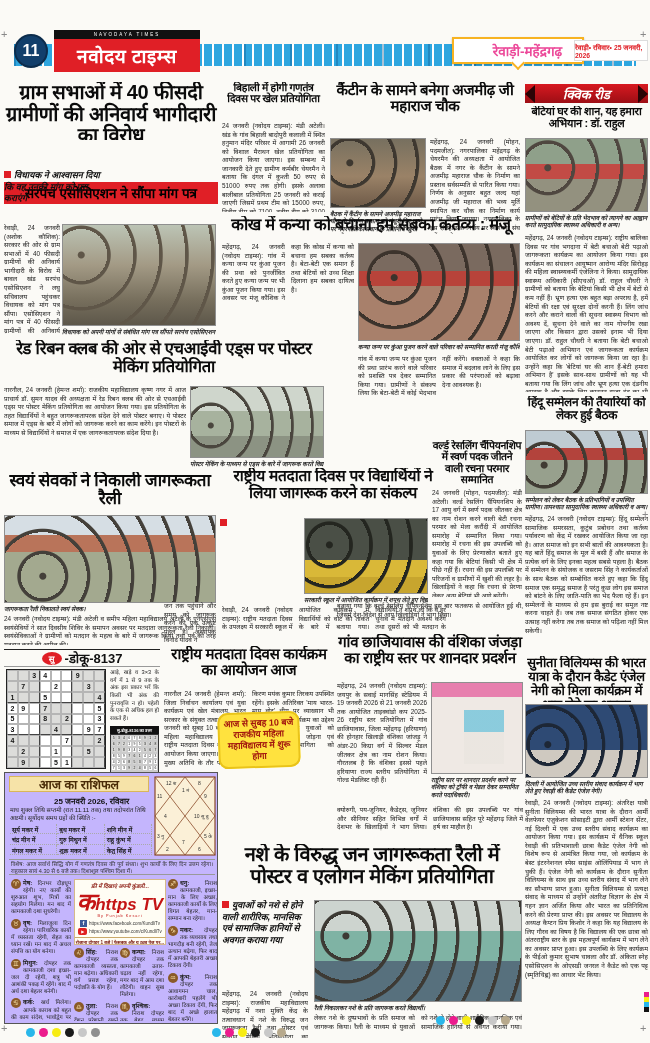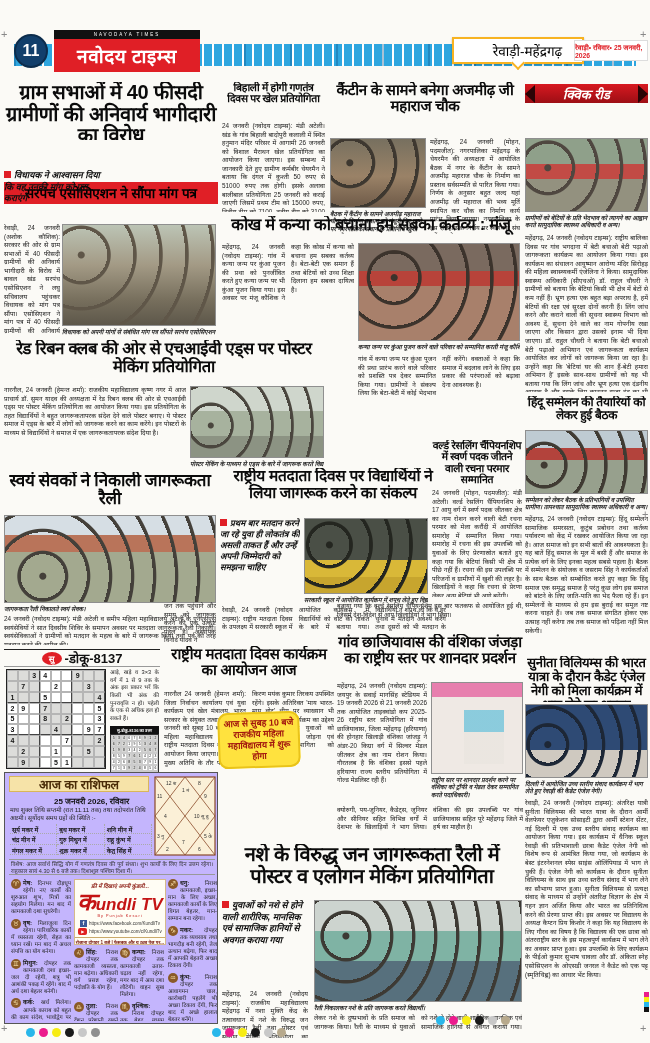--- a/index.html
+++ b/index.html
@@ -15,21 +15,21 @@
   .redbar{background:#e01f26;color:#000000;font-weight:800;display:flex;align-items:center;justify-content:center;margin-top:40px;}
   .blt{font-weight:800;color:#101010;line-height:1.3;overflow:hidden;font-style:italic;}
   .redsq{display:inline-block;width:7px;height:7px;background:#e01f26;margin-right:3px;}
   .strip{background:
      repeating-linear-gradient(90deg, rgba(10,80,135,.35) 0 2px, transparent 2px 46px),
      repeating-linear-gradient(90deg,#2ea6df 0 8px,#ffffff 8px 10px);}
   .mast-top{background:#111;color:#fff;font-size:4.5px;letter-spacing:2px;display:flex;align-items:center;justify-content:center;height:9px;}
   .mast-red{background:#e01f26;color:#fff;font-weight:900;font-size:19px;display:flex;align-items:center;justify-content:center;height:33px;letter-spacing:0.5px;}
   .pgnum{background:#123f6b;color:#fff;border-radius:50%;display:flex;align-items:center;justify-content:center;
          font-weight:800;font-size:16px;border:2px solid #0c2c4c;}
-  .badge{background:#fff;border:2px solid #f7b322;color:#000000;font-weight:400;font-size:13.5px;
+  .badge{background:#fff;border:2px solid #f7b322;color:#ec4899;font-weight:700;font-size:13.5px;
          display:flex;align-items:center;justify-content:center;box-shadow:0 1px 2px rgba(0,0,0,.25);padding-left:19px;}
   .badge::after{content:"";position:absolute;left:50%;bottom:-6px;width:8px;height:8px;background:#fff;
          border-right:2px solid #f7b322;border-bottom:2px solid #f7b322;transform:translateX(-50%) rotate(45deg);}
   .datebox{background:#fff;color:#e01f26;font-weight:800;font-size:6.8px;display:flex;align-items:center;justify-content:center;border:0.5px solid #ddd;}
   .qband{background:linear-gradient(180deg,#d71920,#9d0e15);color:#fff;font-weight:800;font-style:italic;
          display:flex;align-items:center;justify-content:center;font-size:13px;}
   .qband::before,.qband::after{content:"";width:0;height:0;border-top:9px solid transparent;border-bottom:9px solid transparent;}
   .qband::before{border-right:10px solid #2b0406;margin-right:auto;}
   .qband::after{border-left:10px solid #2b0406;margin-left:auto;}
   .callout{background:#ffe23e;border-radius:10px;color:#a3170f;font-weight:800;font-size:9px;line-height:1.25;
@@ -130,20 +130,21 @@
   <div class="ab bt" style="left:222px;top:122px;width:103px;height:90px;">24 जनवरी (नवोदय टाइम्स): मंडी अटेली। खंड के गांव बिहाली बादोपुरी कलाली में स्थित हनुमान मंदिर परिसर में आगामी 26 जनवरी को विशाल मैराथन खेल प्रतियोगिता का आयोजन किया जाएगा। इस सम्बन्ध में जानकारी देते हुए ग्रामीण कर्मबीर चेयरमैन ने बताया कि दंगल में कुश्ती 50 रुपए से 51000 रुपए तक होगी। इसके अलावा बालीबाल प्रतियोगिता 25 जनवरी को कराई जाएगी जिसमें प्रथम टीम को 15000 रुपए, द्वितीय टीम को 7100, तृतीय टीम को 3100 रुपए तथा मैच विजेता टीम को 5100 रुपए का नगद पुरस्कार देकर सम्मानित किया जाएगा।</div>
 
   <div class="ab hl" style="left:330px;top:82px;width:190px;height:52px;font-size:15px;overflow:hidden;">कैंटीन के सामने बनेगा अजमीढ़ जी महाराज चौक</div>
   <div class="ab photo p-meeting" style="left:330px;top:138px;width:96px;height:70px;"></div>
   <div class="ab cap" style="left:330px;top:210px;width:96px;height:24px;">बैठक में कैंटीन के सामने अजमीढ़ महाराज चौक के निर्माण प्रस्ताव को मंजूरी दिए जाने पर नगरपालिका प्रधान के प्रतिनिधि खुशी जताते हुए।</div>
   <div class="ab bt" style="left:430px;top:138px;width:90px;height:96px;">महेंद्रगढ़, 24 जनवरी (मोहन, पदमजीत): नगरपालिका महेंद्रगढ़ के चेयरमैन की अध्यक्षता में आयोजित बैठक में नगर के कैंटीन के सामने अजमीढ़ महाराज चौक के निर्माण का प्रस्ताव सर्वसम्मति से पारित किया गया। निर्णय के अनुसार बहुत जल्द यहां अजमीढ़ जी महाराज की भव्य मूर्ति स्थापित कर चौक का निर्माण कार्य प्रारंभ किया जाएगा। नगरपालिका के इस ऐतिहासिक निर्णय पर स्वर्णकार संघ महेंद्रगढ़ के प्रधान तथा समस्त पार्षदगण व कर्मचारियों का हार्दिक धन्यवाद एवं अभिनंदन किया गया।</div>
 
   <div class="ab qband" style="left:525px;top:84px;width:123px;height:19px;">
     <span style="margin:0 -10px;">क्विक रीड</span>
   </div>
+  <div class="ab hl" style="left:525px;top:106px;width:123px;height:30px;font-size:11px;overflow:hidden;">बेटियां घर की शान, यह हमारा अभियान : डॉ. राहुल</div>
   <div class="ab photo p-women" style="left:525px;top:138px;width:123px;height:74px;"></div>
   <div class="ab cap" style="left:525px;top:214px;width:123px;height:18px;">ग्रामीणों को बेटियों के प्रति भेदभाव को त्यागने का आह्वान करते सामुदायिक स्वास्थ्य अधिकारी व अन्य।</div>
   <div class="ab bt" style="left:525px;top:234px;width:123px;height:158px;">महेंद्रगढ़, 24 जनवरी (नवोदय टाइम्स): राष्ट्रीय बालिका दिवस पर गांव भगदाना में बेटी बचाओ बेटी पढ़ाओ जागरूकता कार्यक्रम का आयोजन किया गया। इस कार्यक्रम का संचालन आयुष्मान आरोग्य मंदिर सिरोहड़ की महिला स्वास्थ्यकर्मी एंजेलिना ने किया। सामुदायिक स्वास्थ्य अधिकारी (सीएचओ) डॉ. राहुल चौधरी ने ग्रामीणों को बताया कि बेटियां किसी भी क्षेत्र में बेटों से कम नहीं हैं। भ्रूण हत्या एक बहुत बड़ा अपराध है, हमें बेटियों की रक्षा एवं सुरक्षा दोनों करनी हैं। लिंग जांच करने और कराने वालों की सूचना स्वास्थ्य विभाग को अवश्य दें, सूचना देने वाले का नाम गोपनीय रखा जाएगा और किसान द्वारा उसको इनाम भी दिया जाएगा। डॉ. राहुल चौधरी ने बताया कि बेटी बचाओ बेटी पढ़ाओ अभियान एवं जागरूकता कार्यक्रम आयोजित कर लोगों को जागरूक किया जा रहा है। उन्होंने कहा कि 'बेटियां घर की शान हैं-बेटी हमारा अभिमान है' इसके साथ-साथ ग्रामीणों को यह भी बताया गया कि लिंग जांच और भ्रूण हत्या एक दंडनीय अपराध है और इसके लिए कानूनन सजा दंड का भी प्रावधान है। इस अवसर पर आंगनबाड़ी कार्यकर्ता एवं हेल्पर सहित गांव के अनेक ग्रामीण उपस्थित थे।</div>
 
   <div class="ab hl" style="left:222px;top:216px;width:298px;height:22px;font-size:16.5px;white-space:nowrap;overflow:hidden;">कोख में कन्या को बचाना हम सबका कर्तव्य : मंजू</div>
   <div class="ab bt cols2" style="left:222px;top:243px;width:132px;height:90px;">महेंद्रगढ़, 24 जनवरी (नवोदय टाइम्स): गांव में कन्या जन्म पर कुंआ पूजन की प्रथा को पुनर्जीवित करते हुए कन्या जन्म पर भी कुंआ पूजन किया गया। इस अवसर पर मंजू कौशिक ने कहा कि कोख में कन्या को बचाना हम सबका कर्तव्य है। बेटा-बेटी एक समान हैं तथा बेटियों को उच्च शिक्षा दिलाना हम सबका दायित्व है।</div>
   <div class="ab photo p-kokh" style="left:358px;top:243px;width:162px;height:98px;"></div>
   <div class="ab cap" style="left:358px;top:343px;width:162px;height:9px;white-space:nowrap;">कन्या जन्म पर कुंआ पूजन करने वाले परिवार को सम्मानित करती मंजू कौशिक।</div>
   <div class="ab bt cols2" style="left:358px;top:355px;width:162px;height:80px;">गांव में कन्या जन्म पर कुंआ पूजन की प्रथा प्रारंभ करने वाले परिवार को प्रशस्ति पत्र देकर सम्मानित किया गया। ग्रामीणों ने संकल्प लिया कि बेटा-बेटी में कोई भेदभाव नहीं करेंगे। वक्ताओं ने कहा कि समाज में बदलाव लाने के लिए इस प्रकार की परंपराओं को बढ़ावा देना आवश्यक है।</div>
 
@@ -152,21 +153,21 @@
   <div class="ab photo p-poster" style="left:190px;top:386px;width:134px;height:72px;"></div>
   <div class="ab cap" style="left:190px;top:460px;width:134px;height:9px;white-space:nowrap;">पोस्टर मेकिंग के माध्यम से एड्स के बारे में जागरूक करते विद्यार्थी।</div>
 
   <div class="ab hl" style="left:4px;top:472px;width:212px;height:40px;font-size:17px;overflow:hidden;">स्वयं सेवकों ने निकाली जागरूकता रैली</div>
   <div class="ab photo p-rally" style="left:4px;top:515px;width:212px;height:88px;"></div>
   <div class="ab cap" style="left:4px;top:605px;width:212px;height:8px;">जागरूकता रैली निकालते स्वयं सेवक।</div>
   <div class="ab bt" style="left:4px;top:615px;width:212px;height:30px;">24 जनवरी (नवोदय टाइम्स): मंडी अटेली व समीप महिला महाविद्यालय अटेली के एनएसएस स्वयंसेवियों ने सात दिवसीय शिविर के समापन अवसर पर मतदाता जागरूकता रैली निकाली। स्वयंसेविकाओं ने ग्रामीणों को मतदान के महत्व के बारे में जागरूक किया तथा पर्व की तरह मतदान करने की अपील की।</div>
 
   <div class="ab hl" style="left:220px;top:468px;width:226px;height:44px;font-size:15.5px;overflow:hidden;">राष्ट्रीय मतदाता दिवस पर विद्यार्थियों ने लिया जागरूक करने का संकल्प</div>
   <div class="ab blt" style="left:220px;top:518px;width:80px;height:76px;font-size:8.5px;">
-    <span class="redsq"></span><span>प्रथम बार मतदान करने जा रहे युवा ही लोकतंत्र की असली ताकत हैं और उन्हें अपनी जिम्मेदारी को समझना चाहिए</span>
+    <span class="redsq"></span>
   </div>
   <div class="ab photo p-school" style="left:304px;top:518px;width:124px;height:76px;"></div>
   <div class="ab cap" style="left:304px;top:596px;width:124px;height:8px;white-space:nowrap;">सरकारी स्कूल में आयोजित कार्यक्रम में शपथ लेते हुए विद्यार्थी।</div>
   <div class="ab bt cols3" style="left:222px;top:606px;width:224px;height:32px;">रेवाड़ी, 24 जनवरी (नवोदय टाइम्स): राष्ट्रीय मतदाता दिवस के उपलक्ष्य में सरकारी स्कूल में आयोजित कार्यक्रम में विद्यार्थियों को वोट की ताकत के बारे में बताया गया। विद्यार्थियों ने शपथ ली कि वे हर चुनाव में मतदान अवश्य करेंगे तथा दूसरों को भी मतदान के लिए प्रेरित करेंगे। कार्यक्रम के दौरान निबंध, भाषण एवं पोस्टर प्रतियोगिताओं का आयोजन भी किया गया जिसमें विजेता विद्यार्थियों को पुरस्कृत किया गया।</div>
 
   <div class="ab hl" style="left:432px;top:440px;width:90px;height:46px;font-size:10.5px;overflow:hidden;">वर्ल्ड रेसलिंग चैंपियनशिप में स्वर्ण पदक जीतने वाली रचना परमार सम्मानित</div>
   <div class="ab bt" style="left:432px;top:489px;width:90px;height:108px;">24 जनवरी (मोहन, पदमजीत): मंडी अटेली। वर्ल्ड रेसलिंग चैंपियनशिप के 17 आयु वर्ग में स्वर्ण पदक जीतकर क्षेत्र का नाम रोशन करने वाली बेटी रचना परमार को मेला करौंदी में आयोजित समारोह में सम्मानित किया गया। समारोह में रचना की इस उपलब्धि को युवाओं के लिए प्रेरणास्रोत बताते हुए कहा गया कि बेटियां किसी भी क्षेत्र में पीछे नहीं हैं। रचना की इस उपलब्धि पर परिजनों व ग्रामीणों में खुशी की लहर है। खिलाड़ियों ने कहा कि रचना से प्रेरणा लेकर अन्य बेटियां भी आगे बढ़ेंगी।</div>
 
   <div class="ab hl" style="left:525px;top:396px;width:123px;height:32px;font-size:12px;overflow:hidden;">हिंदू सम्मेलन की तैयारियों को लेकर हुई बैठक</div>
   <div class="ab photo p-sammelan" style="left:525px;top:430px;width:123px;height:64px;"></div>
@@ -393,21 +394,21 @@
     <div class="ab" style="left:6px;top:106px;width:60px;height:142px;overflow:hidden;">
         <div class="sign"><span class="sicon">♈</span><b>मेष: </b><span>दिनभर दौड़धूप रहेगी। नए कार्यों की शुरुआत शुभ, मित्रों का सहयोग मिलेगा। मन बाद में कामकाजी दशा सुधरेगी।</span></div>
         <div class="sign"><span class="sicon">♉</span><b>वृष: </b><span>मिलाजुला दिन रहेगा। पारिवारिक कार्यों में व्यस्तता रहेगी, सेहत का ध्यान रखें। मन बाद में अचल संपत्ति का योग बनेगा।</span></div>
         <div class="sign"><span class="sicon">♊</span><b>मिथुन: </b><span>दोपहर तक कामकाजी दशा इच्छा-जल दी रहेगी, शत्रु भी आशंकी पकड़ में रहेंगे। बाद में अर्थ दशा बेहतर बनेगी।</span></div>
         <div class="sign"><span class="sicon">♋</span><b>कर्क: </b><span>खर्च मिलेगा। आपके काराब को बहुत की काम संदेश, भावोद्वेग पर संयम रखें। इच्छा-मान की प्राप्ति होगी।</span></div>
       </div>
     <div class="ab" style="left:69px;top:106px;width:92px;height:142px;overflow:hidden;">
 
       <div class="adbox" style="height:64px;">
         <div class="adtag">फ्री में दिखाएं अपनी कुंडली...</div>
-        <div class="adbrand"><span class="k">क</span><span>undli TV</span></div>
+        <div class="adbrand"><span class="k">क</span><span>https TV</span></div>
         <div class="adsub">By Punjab Kesari</div>
         <div class="adrow">
           <span class="fbic">f</span>
           <span>https://www.facebook.com/KundliTv</span>
         </div>
         <div class="adrow">
           <span class="ytic">▶</span>
           <span>https://www.youtube.com/c/KundliTv</span>
         </div>
         <div class="adfoot">रोजाना दोपहर 1 बजे | फेसबुक और यू ट्यूब पेज पर...</div>

